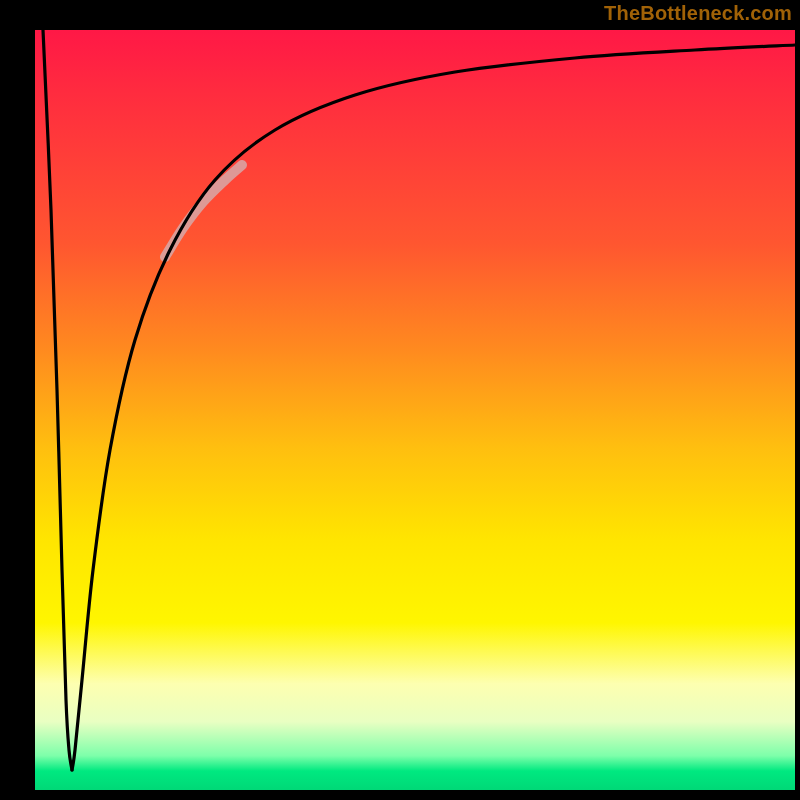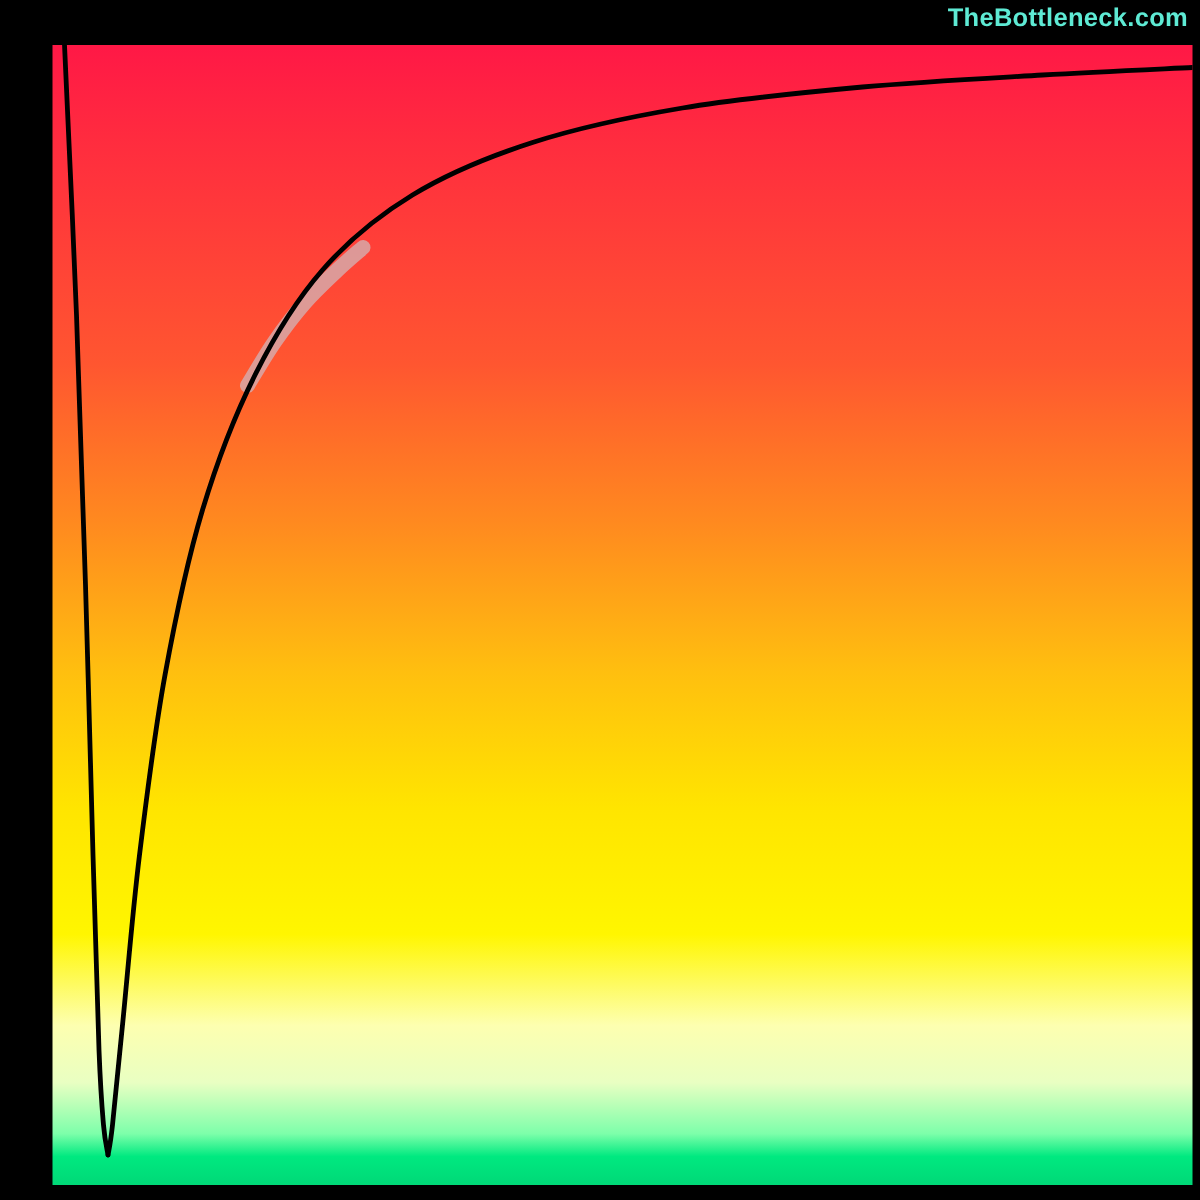--- a/index.html
+++ b/index.html
@@ -14,23 +14,23 @@
     position: relative;
     width: 800px;
     height: 800px;
     background: #000000;
   }
   .watermark {
     position: absolute;
     top: 2px;
     right: 8px;
     font-family: Arial, Helvetica, sans-serif;
-    font-size: 17px;
+    font-size: 20px;
     font-weight: 600;
-    color: #5eead4;
+    color: #a16207;
     letter-spacing: 0.2px;
     user-select: none;
   }
   .plot {
     position: absolute;
     left: 35px;
     top: 30px;
     width: 760px;  
     height: 760px; 
     

